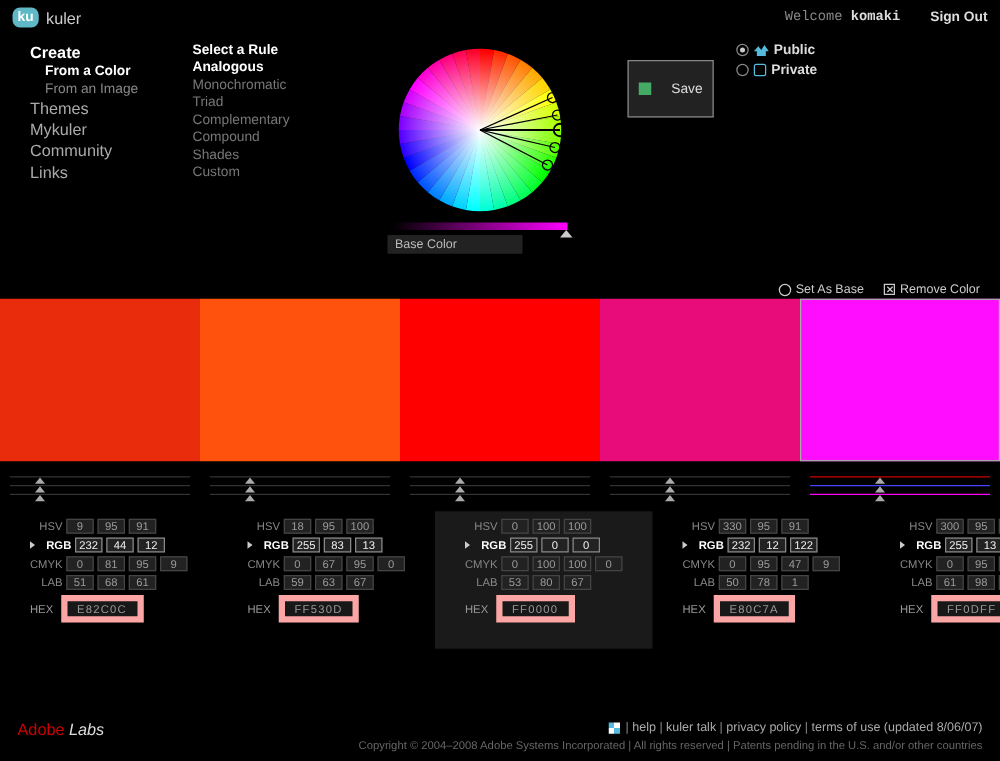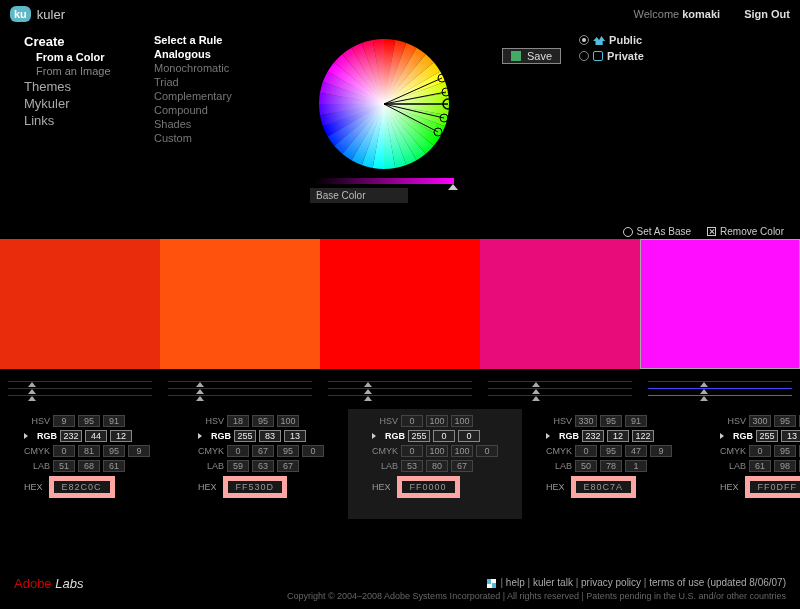--- a/index.html
+++ b/index.html
@@ -1,43 +1,43 @@
 <!DOCTYPE html>
 <html><head>
 <meta charset="utf-8">
 <style>
 * { margin:0; padding:0; box-sizing:border-box; }
 body { background:#000; font-family:Arial,Helvetica,sans-serif; color:#999; font-size:11px; width:800px; height:609px; overflow:hidden; }
 .topbar { display:flex; align-items:center; height:28px; padding:4px 10px; }
 .logo-badge { background:#5fb8c5; color:#fff; font-weight:bold; font-size:11px; border-radius:6px; padding:2px 4px; }
 .logo-text { color:#ccc; font-size:13px; margin-left:6px; }
 .topbar .spacer { flex:1; }
-.topbar .welcome { color:#888; font-size:11px; }
+.topbar .welcome { color:#888; font-size:11px;font-family:Liberation Mono, monospace; }
 .topbar .welcome b { color:#ddd; }
 .signout { color:#ddd; font-size:11px; margin-left:24px; font-weight:bold; cursor:pointer; }
 .main { display:flex; padding:6px 16px 0 24px; height:196px; }
 .leftnav { width:130px; }
 .leftnav .h { color:#fff; font-size:13px; font-weight:bold; margin-bottom:2px; cursor:pointer; }
 .leftnav .sub { color:#888; font-size:11px; padding-left:12px; margin-bottom:2px; cursor:pointer; }
 .leftnav .sub.active { color:#fff; font-weight:bold; }
 .rules { width:140px; }
 .rules .hd { color:#fff; font-size:11px; font-weight:bold; }
 .rules .item { color:#777; font-size:11px; margin-top:2px; cursor:pointer; }
 .rules .item.active { color:#fff; font-weight:bold; }
 .wheel { width:180px; position:relative; }
 .wheel svg { display:block; margin:0 auto; }
 .brightness { height:6px; width:140px; margin:4px auto 0; background:linear-gradient(to right,#000,#f0f); position:relative; }
 .b-tri { position:absolute; right:-4px; top:6px; width:0; height:0; border-left:5px solid transparent; border-right:5px solid transparent; border-bottom:6px solid #ccc; }
-.basecolor-label { margin-top:4px; font-size:10px; color:#bbb; background:#222; padding:2px 6px; width:98px; margin-left:16px; }
+.basecolor-label { margin-top:4px; font-size:10px; color:#bbb; background:#222; padding:2px 6px; width:108px; margin-left:16px; }
 .right { flex:1; padding-left:28px; }
 .form-row { display:flex; align-items:flex-start; gap:8px; }
 .lbl { color:#ddd; font-size:11px; font-weight:bold; margin-bottom:2px; }
 .title-input { width:128px; height:18px; background:#2a2a2a; border:1px solid #555; color:#ccc; }
 .tags-input { width:128px; height:70px; background:#2a2a2a; border:1px solid #555; margin-top:2px; }
-.save-btn { background:#222; border:1px solid #888; color:#ddd; font-size:11px; padding:1px 8px; display:flex; align-items:center; gap:6px; cursor:pointer; }
+.save-btn { background:#222; border:1px solid #888; color:#ddd; font-size:11px; padding:16px 8px; display:flex; align-items:center; gap:16px; cursor:pointer; }
 .save-btn .disk { width:10px; height:10px; background:#4a6; display:inline-block; }
 .radio-col { margin-left:10px; }
 .radio-row { display:flex; align-items:center; gap:4px; color:#ddd; font-size:11px; margin-bottom:4px; cursor:pointer; }
 .radio { width:10px; height:10px; border:1px solid #888; border-radius:50%; display:inline-block; }
 .radio.on::after { content:""; display:block; width:4px; height:4px; background:#ccc; border-radius:50%; margin:2px; }
 .people-icon { width:12px; height:10px; background:#5bd; display:inline-block; clip-path:polygon(20% 100%,20% 60%,0 60%,30% 20%,50% 50%,70% 10%,100% 60%,80% 60%,80% 100%); }
 .lock-icon { width:10px; height:10px; border:1px solid #5bd; border-radius:2px; display:inline-block; position:relative; }
 .swatch-controls { display:flex; justify-content:flex-end; gap:16px; padding:2px 16px; font-size:10px; color:#ccc; }
 .swatch-controls .ctl { display:flex; align-items:center; gap:4px; cursor:pointer; }
 .ring { width:10px; height:10px; border:1.5px solid #ccc; border-radius:50%; display:inline-block; }
@@ -83,20 +83,21 @@
   <span class="signout">Sign Out</span>
 </div>
 
 <div class="main">
   <div class="leftnav">
     <div class="h">Create</div>
     <div class="sub active">From a Color</div>
     <div class="sub">From an Image</div>
     <div class="h" style="font-weight:normal;color:#aaa">Themes</div>
     <div class="h" style="font-weight:normal;color:#aaa">Mykuler</div>
+    <div class="h" style="font-weight:normal;color:#aaa">Community</div>
     <div class="h" style="font-weight:normal;color:#aaa">Links</div>
   </div>
 
   <div class="rules">
     <div class="hd">Select a Rule</div>
     <div id="rules-container">
         <div class="item active">Analogous</div>
         <div class="item">Monochromatic</div>
         <div class="item">Triad</div>
         <div class="item">Complementary</div>

